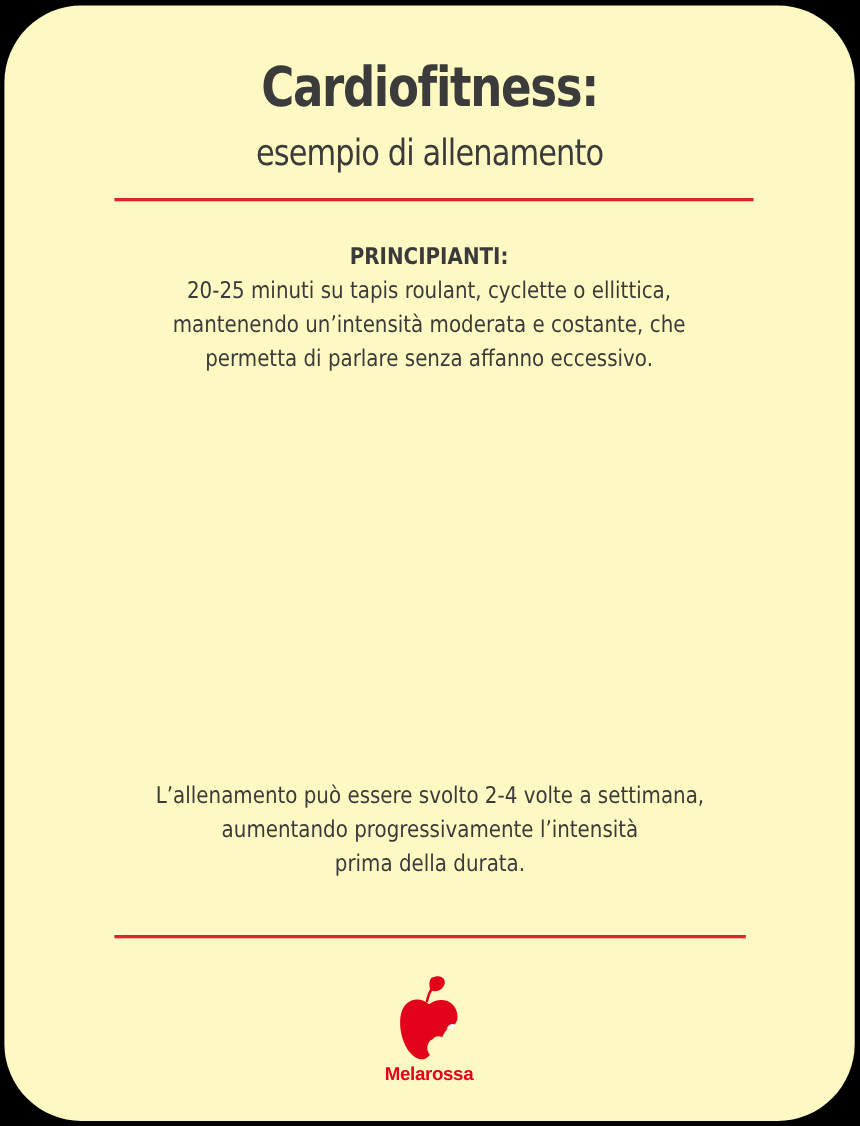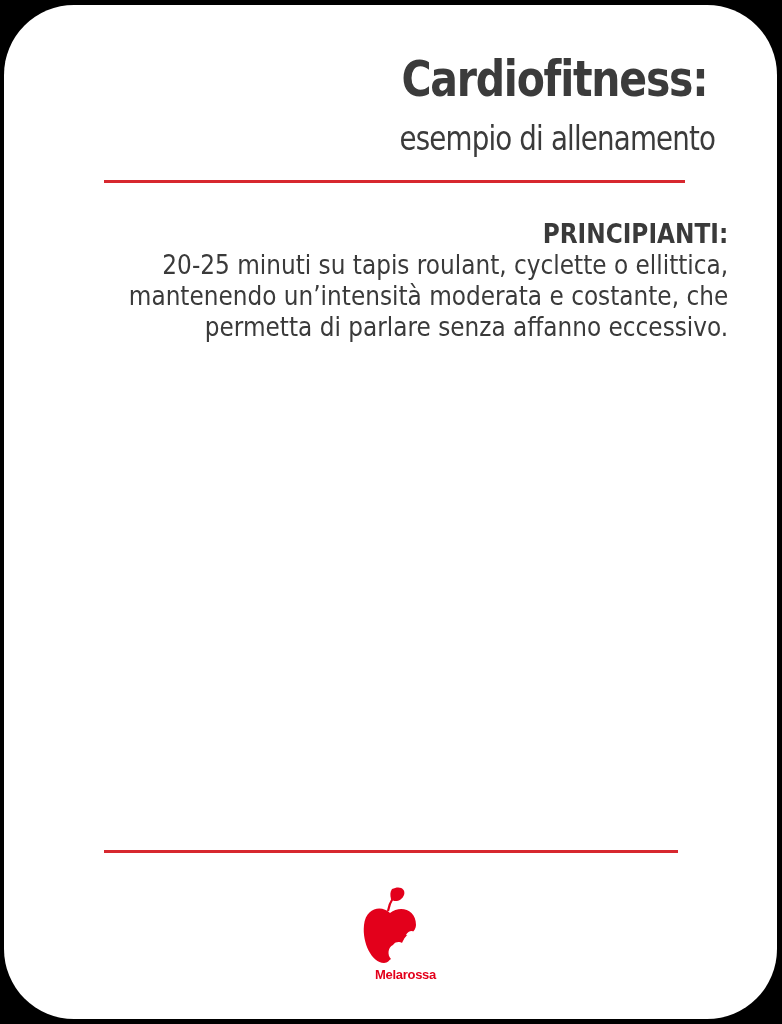--- a/index.html
+++ b/index.html
@@ -9,26 +9,26 @@
       height: 1024px;
       background: #000000;
       overflow: hidden;
     }
     .card {
       position: absolute;
       left: 4px;
       top: 5px;
       width: 773px;
       height: 1014px;
-      background: #ffffff;
+      background: #fef9c3;
       border-radius: 70px;
       box-sizing: border-box;
       font-family: "DejaVu Sans", sans-serif;
       color: #3a3a3a;
-      text-align: right;
+      text-align: center;
     }
     .title {
       position: absolute;
       left: 0; right: 0;
       top: 44px;
       font-size: 50px;
       font-weight: bold;
       letter-spacing: -1.5px;
       transform: scaleX(0.82);
       color: #3b3b3b;
@@ -47,21 +47,21 @@
     .divider {
       position: absolute;
       height: 3px;
       background: #d7282f;
     }
     .divider.top { left: 100px; width: 581px; top: 175px; }
     .divider.bottom { left: 100px; width: 574px; top: 845px; }
     .section {
       position: absolute;
       left: 0; right: 0;
-      font-size: 27px;
+      font-size: 21px;
       line-height: 31px;
       color: #3a3a3a;
     }
     .section .inner {
       display: inline-block;
       transform: scaleX(0.86);
       transform-origin: center;
       white-space: nowrap;
     }
     .section .heading {
@@ -78,21 +78,21 @@
       left: 340px;
       top: 880px;
       width: 92px;
       height: 110px;
     }
     .logo svg { display: block; margin: 0 auto; }
     .logo-text {
       display: block;
       font-family: "Liberation Sans", sans-serif;
       font-weight: bold;
-      font-size: 13px;
+      font-size: 17px;
       color: #e3001b;
       letter-spacing: -0.3px;
       margin-top: 2px;
     }
   </style>
 </head>
 <body>
 
 <div class="card">
   <div class="title">Cardiofitness:</div>
@@ -103,20 +103,27 @@
     <div class="inner">
       <span class="heading">PRINCIPIANTI:</span>
       <span class="line">20-25 minuti su tapis roulant, cyclette o ellittica,</span>
       <span class="line">mantenendo un’intensità moderata e costante, che</span>
       <span class="line">permetta di parlare senza affanno eccessivo.</span>
     </div>
   </div>
 
 
 
+  <div class="section sec4">
+    <div class="inner">
+      <span class="line">L’allenamento può essere svolto 2-4 volte a settimana,</span>
+      <span class="line">aumentando progressivamente l’intensità</span>
+      <span class="line">prima della durata.</span>
+    </div>
+  </div>
 
   <div class="divider bottom"></div>
 
   <div class="logo">
     <svg width="56" height="80" viewBox="0 0 56 80">
 
       <path d="M30 4 C38 0 44 4 42 10 C40 16 32 18 29 14 C28 10 28 7 30 4 Z" fill="#e3001b"></path>
 
       <path d="M26 26 C27 20 29 16 31 13" stroke="#e3001b" stroke-width="2.2" fill="none"></path>
 

